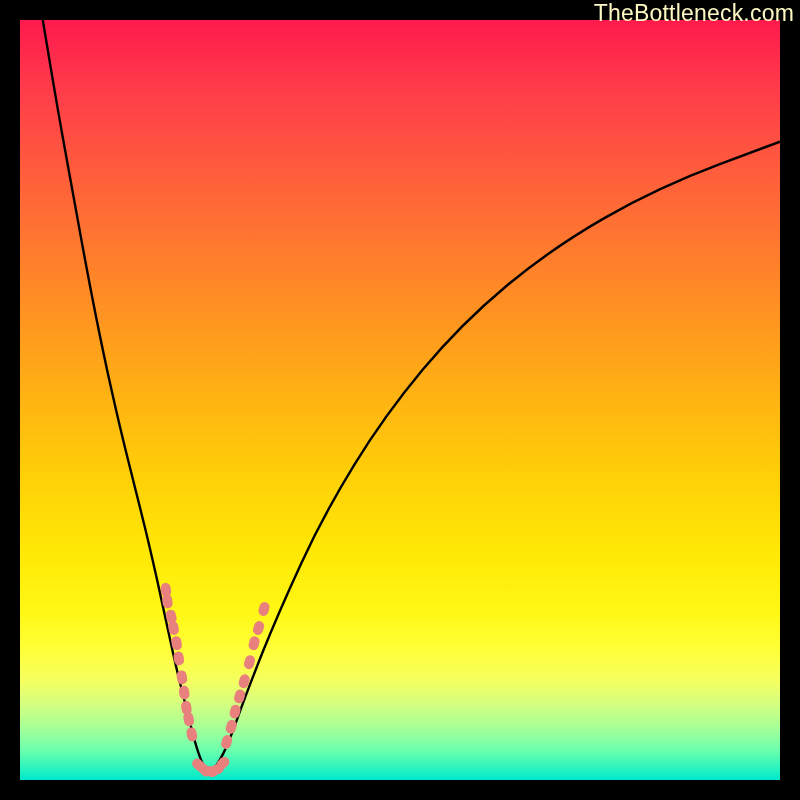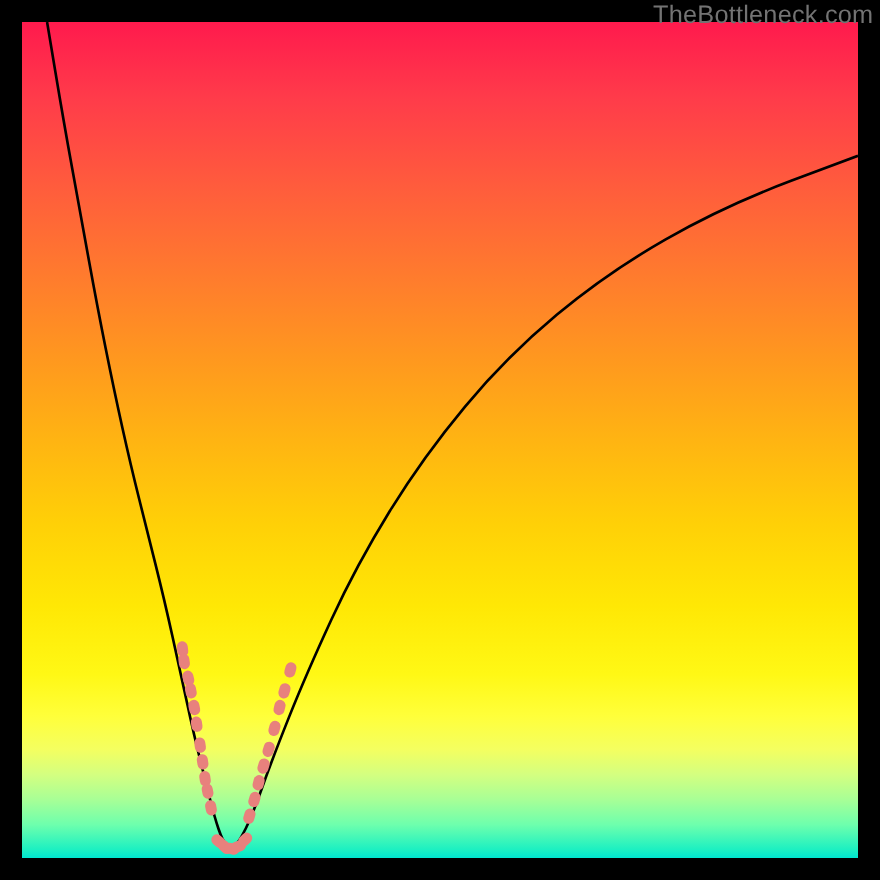--- a/index.html
+++ b/index.html
@@ -41,21 +41,21 @@
       #a8ff96 93%,
       #6effad 96%,
       #1cf0c2 99%,
       #00e6d0 100%
     );
   }
   .watermark {
     position: absolute;
     top: 0px;
     right: 6px;
-    color: #737373;
+    color: #fef9c3;
     font-size: 23px;
     letter-spacing: 0.2px;
     font-weight: 400;
     user-select: none;
   }
   svg.curve {
     position: absolute;
     top: 0;
     left: 0;
   }

